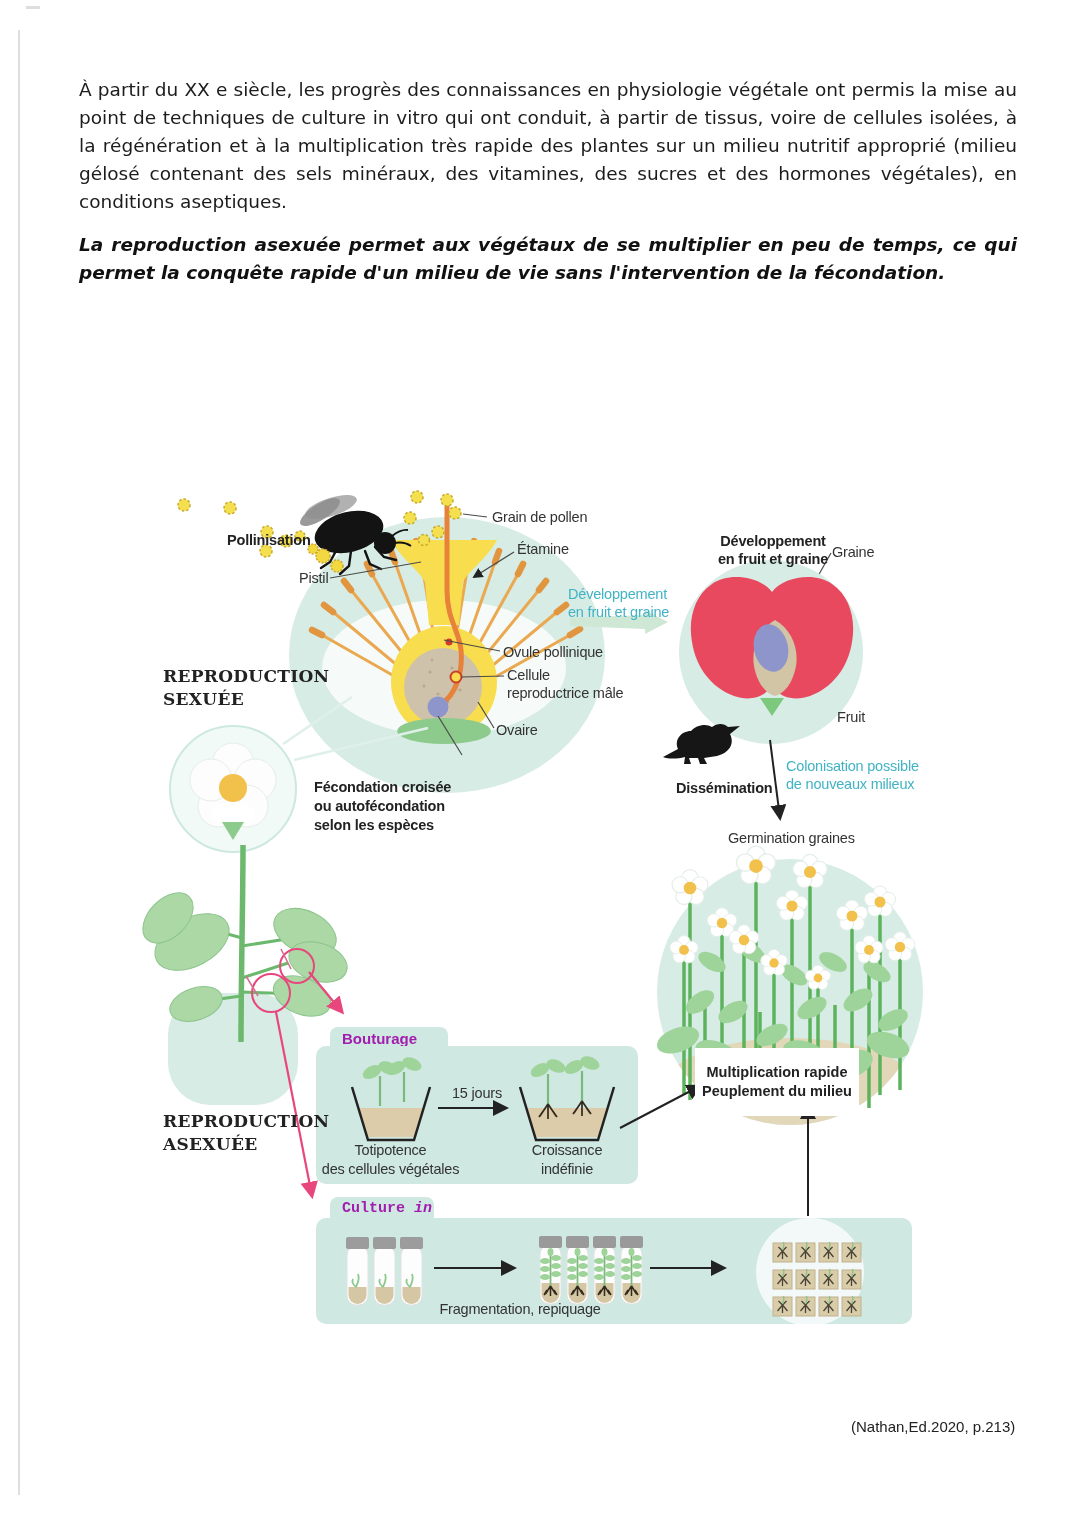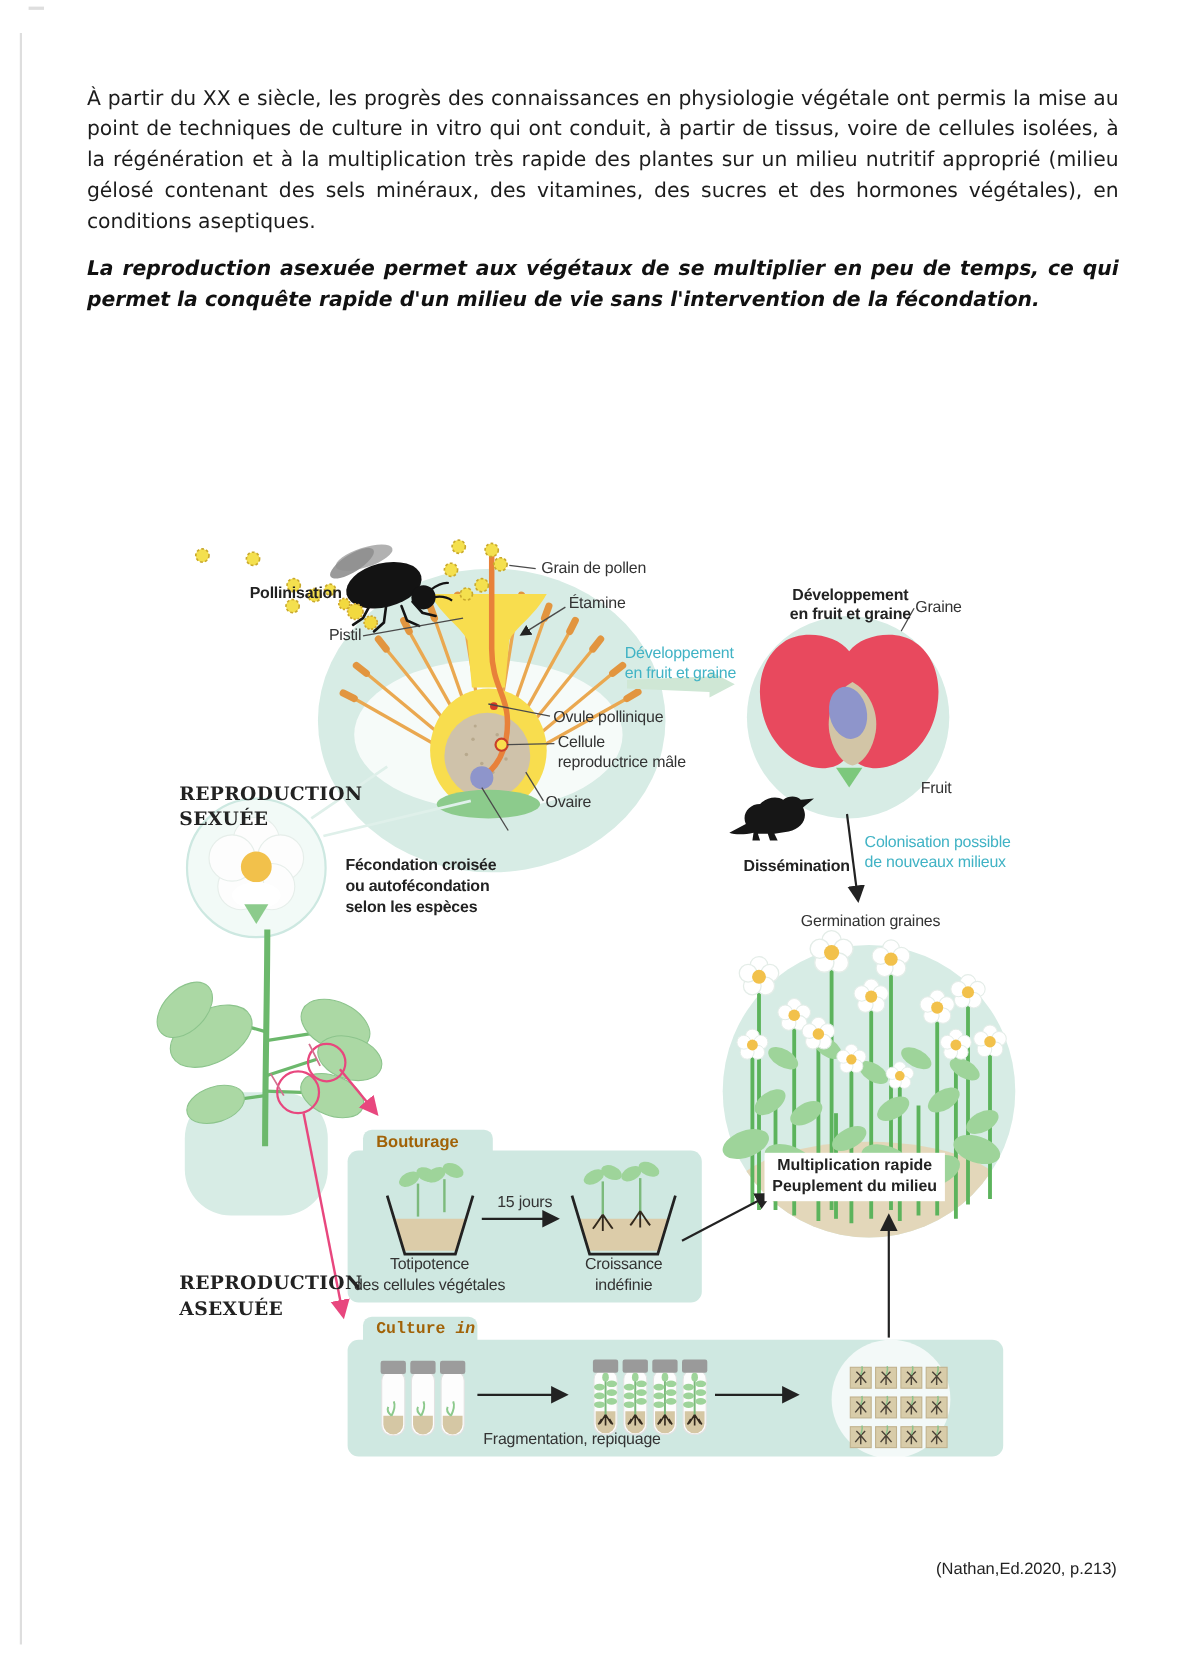--- a/index.html
+++ b/index.html
@@ -9,26 +9,26 @@
   .textblock{position:absolute;left:63px;top:76px;width:954px;}
   .para{font-size:18.5px;line-height:28px;color:#1c1c1c;text-align:justify;margin:0 0 15px 16px;
         font-family:"DejaVu Sans","Liberation Sans",sans-serif;}
   .emph{font-weight:bold;font-style:italic;color:#111;}
   .lbl{position:absolute;font-size:14.5px;line-height:18px;color:#333;letter-spacing:-0.2px;white-space:nowrap;z-index:3;}
   .lbl .ln{display:block;}
   .b{font-weight:bold;color:#222;margin-top:20px;}
   .teal{color:#41b3c5;}
   .ctr{text-align:center;white-space:normal;}
   .serifcap{font-family:"DejaVu Serif","Liberation Serif",serif;font-weight:bold;font-size:17px;
-            line-height:23px;color:#222;letter-spacing:.3px;margin-top:46px;}
+            line-height:23px;color:#222;letter-spacing:.3px;}
   .panel{position:absolute;background:#cfe8e1;border-radius:10px;z-index:1;}
   .ptab{position:absolute;background:#cfe8e1;border-radius:8px 8px 0 0;z-index:1;
-        font-weight:bold;font-size:15px;color:#a16207;padding:3px 0 0 12px;box-sizing:border-box;}
+        font-weight:bold;font-size:15px;color:#a21caf;padding:3px 0 0 12px;box-sizing:border-box;}
   .whitebox{position:absolute;background:#ffffff;z-index:3;font-weight:bold;font-size:14.5px;
-            line-height:19px;color:#222;text-align:center;padding:3px 2px;}
+            line-height:19px;color:#222;text-align:center;padding:15px 2px;}
   .citation{position:absolute;font-size:15px;color:#222;z-index:3;
             font-family:"Liberation Sans",sans-serif;}
   svg.canvas{position:absolute;left:0;top:480px;width:1080px;height:860px;z-index:2;}
 </style>
 </head>
 <body>
 
 <div class="page">
   <div class="scanline" style="left:18px;top:30px;width:2px;height:1465px;"></div>
   <div class="scanline" style="left:26px;top:6px;width:14px;height:3px;"></div>

